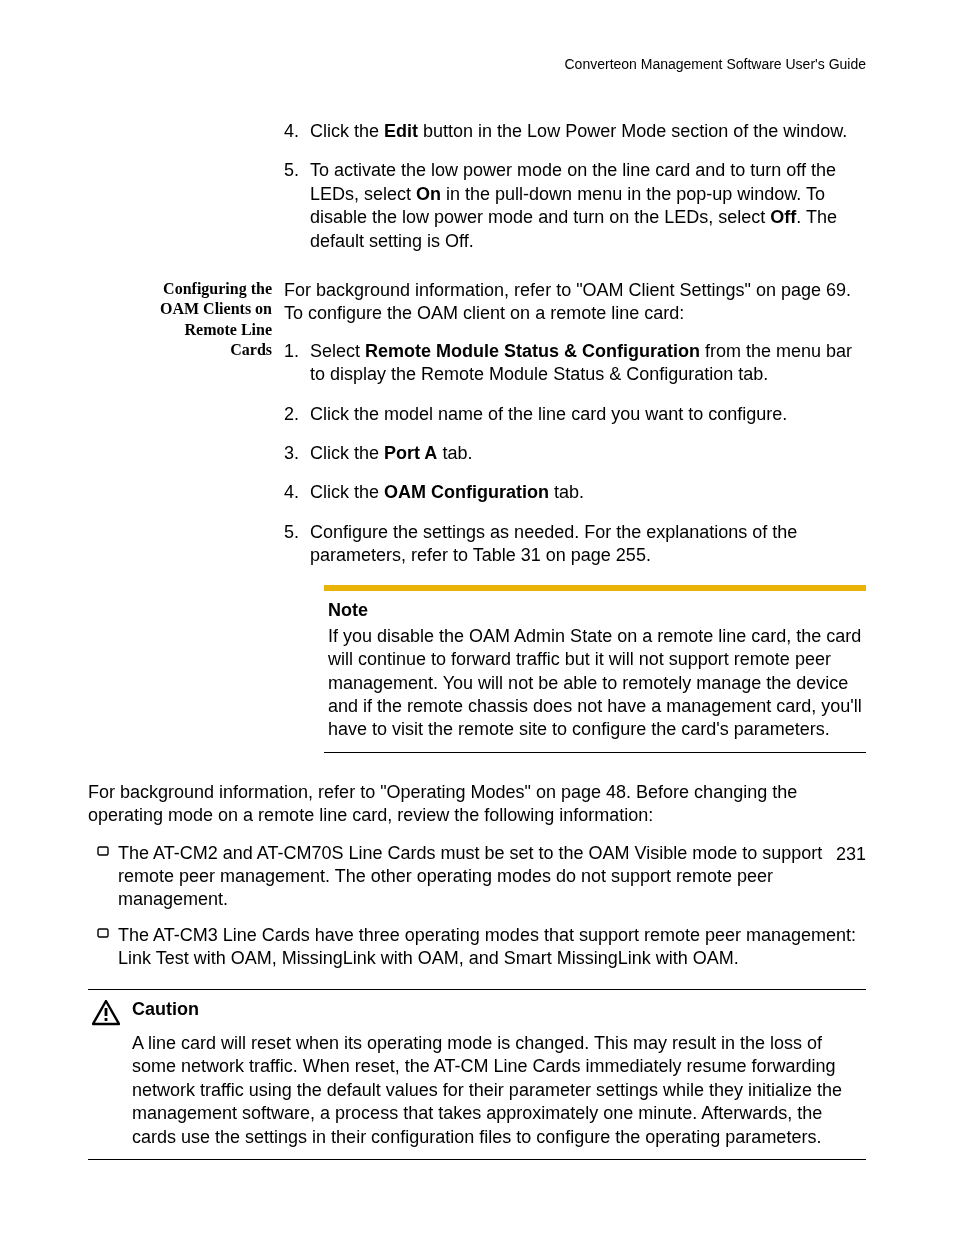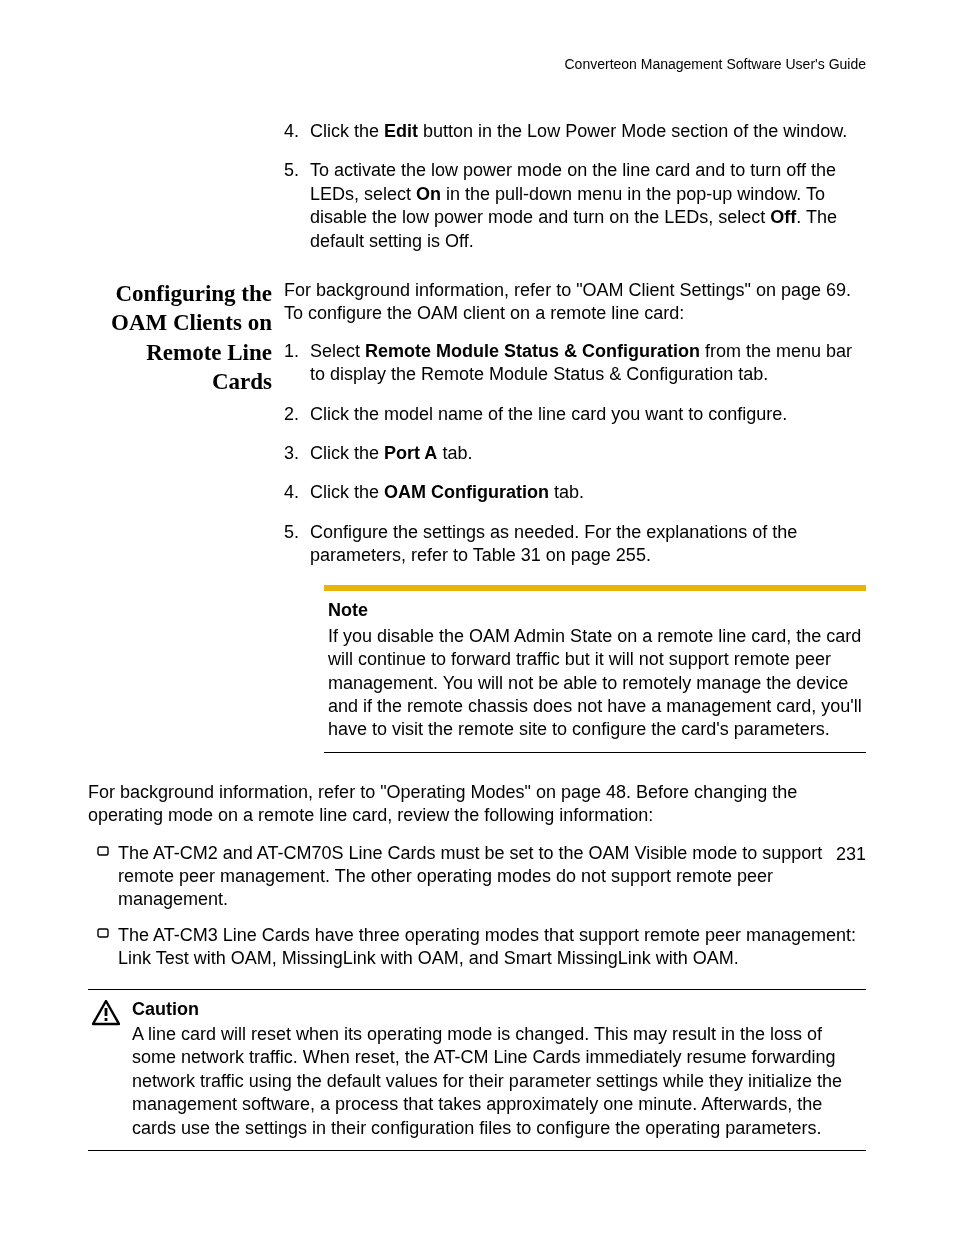--- a/index.html
+++ b/index.html
@@ -31,21 +31,21 @@
       align-items: flex-start;
     }
     .side-col {
       width: 196px;
       flex: 0 0 196px;
       padding-right: 12px;
       box-sizing: border-box;
       text-align: right;
       font-family: "Times New Roman", Times, serif;
       font-weight: bold;
-      font-size: 23px;
+      font-size: 16px;
       line-height: 1.28;
     }
     .main-col {
       flex: 1;
       font-size: 18px;
       line-height: 1.30;
     }
     .ol {
       padding-left: 0;
       margin-left: 0;
@@ -79,21 +79,21 @@
       margin-top: 18px;
       padding: 8px 4px 10px 4px;
       display: flex;
     }
     .caution-icon-cell {
       width: 40px; flex: 0 0 40px;
       display: flex; align-items: flex-start; justify-content: flex-start;
       padding-top: 2px;
     }
     .caution-body { flex: 1; }
-    .caution-title { font-weight: bold; margin-bottom: 2px; }
+    .caution-title { font-weight: bold; margin-bottom: 11px; }
     .bullet-list { margin-top: 6px; }
     .bullet-item {
       display: flex; align-items: flex-start; margin-bottom: 12px;
     }
     .bullet-glyph {
       width: 30px; flex: 0 0 30px;
       padding-top: 3px;
       display: flex; justify-content: center;
     }
     .bullet-body { flex: 1; }

